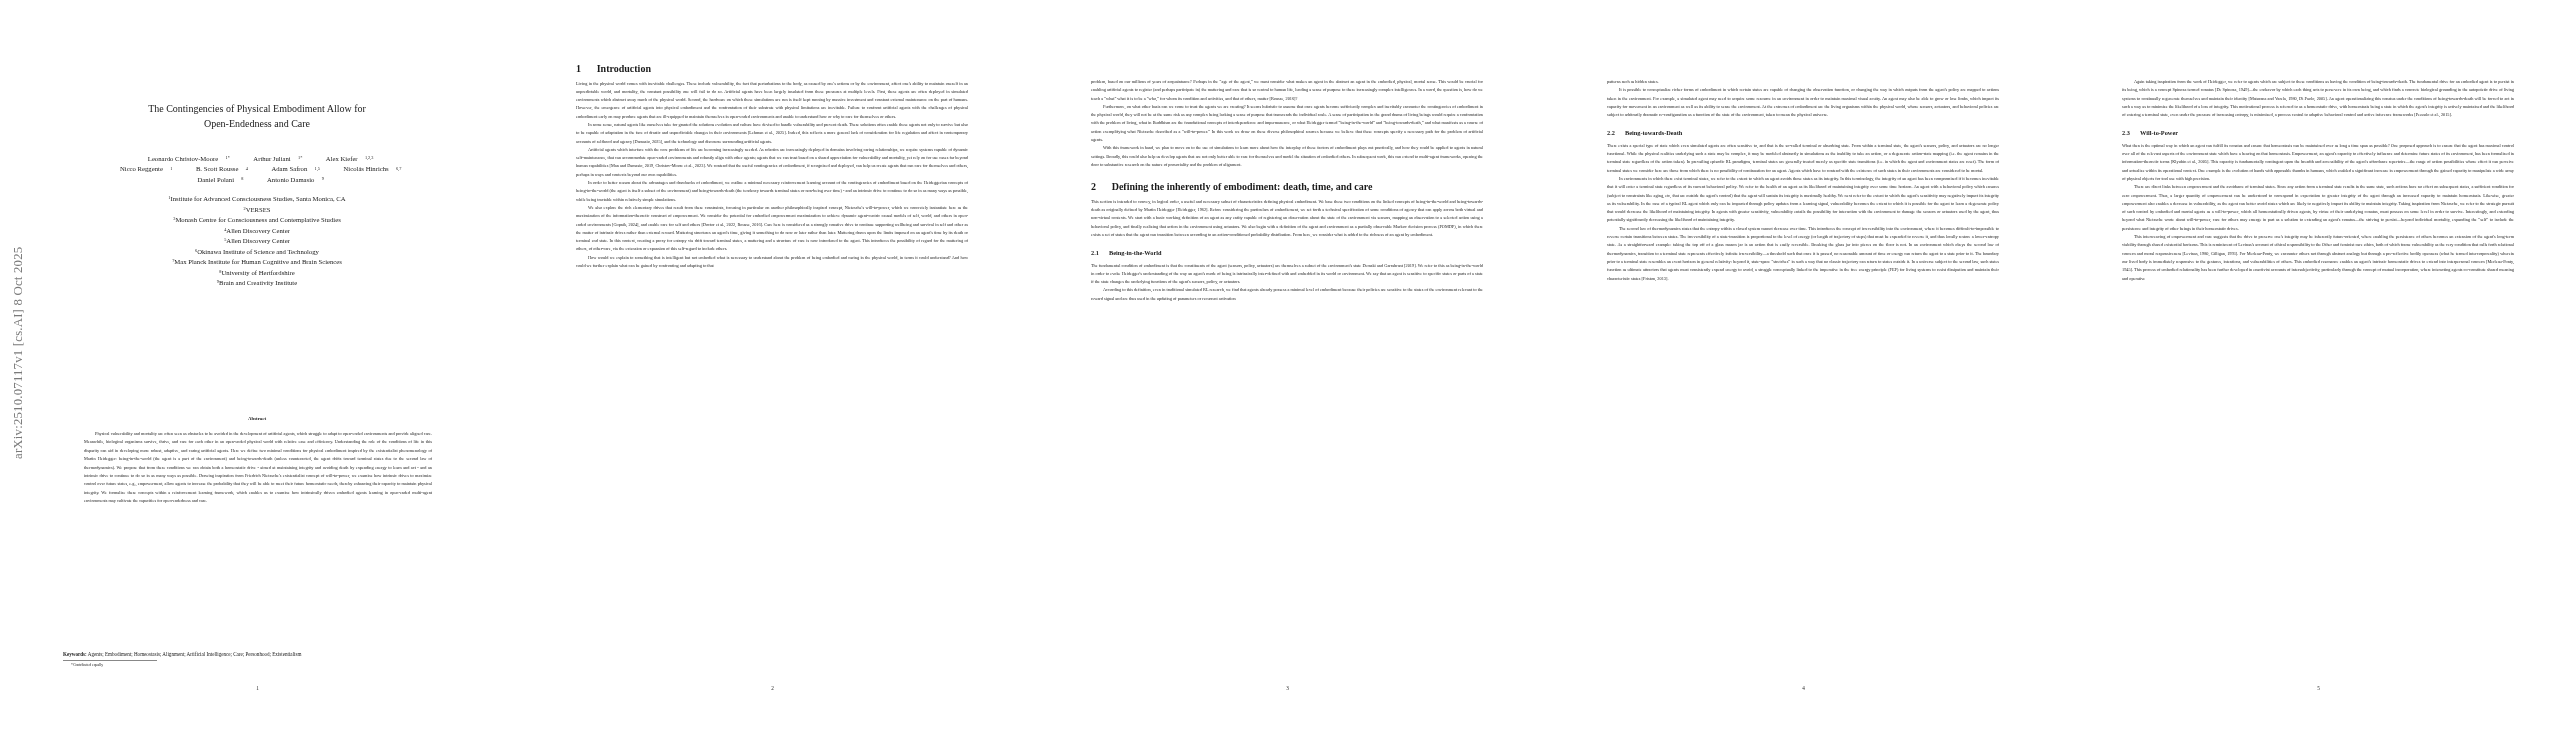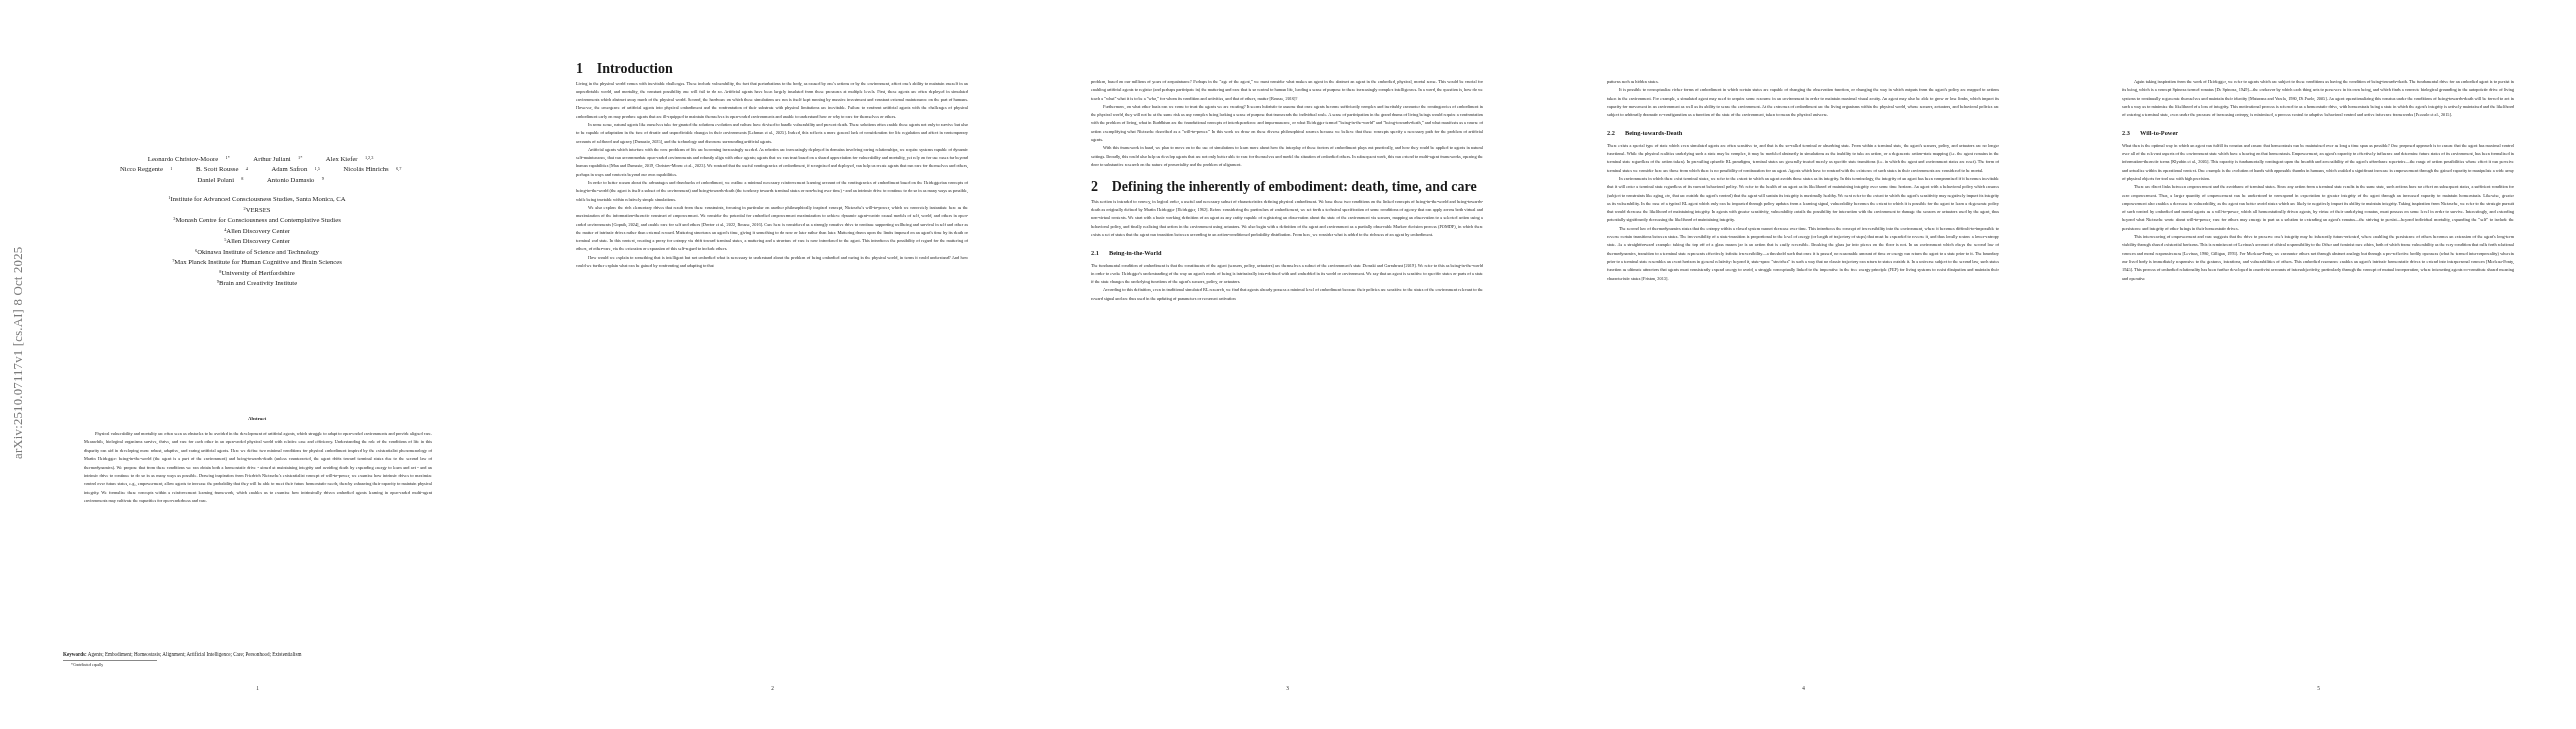--- a/index.html
+++ b/index.html
@@ -15,31 +15,35 @@
   .abs-h{position:absolute;left:36px;width:442px;top:416px;text-align:center;font-size:4.9px;font-weight:bold;}
   .abs{position:absolute;left:84px;width:348px;top:430px;font-size:4.3px;line-height:8.4px;text-align:justify;text-indent:11px;}
   .kw{position:absolute;left:63px;width:389px;top:650px;font-size:5.1px;line-height:9px;}
   .kw b{font-weight:bold;}
   .fn-rule{position:absolute;left:63px;top:660px;width:94px;border-top:0.6px solid #888;}
   .fn{position:absolute;left:71px;top:663px;font-size:3.8px;}
   .pnum{position:absolute;top:685px;width:515px;left:0;text-align:center;font-size:5.2px;}
   .body{position:absolute;left:61px;width:392px;font-size:4.3px;line-height:8.3px;text-align:justify;}
   .body p{margin:0;text-indent:12px;}
   .body p.noind{text-indent:0;}
-  .h1{font-size:14px;font-weight:bold;margin:0 0 5.5px 0;line-height:11px;}
+  .h1{font-size:10px;font-weight:bold;margin:0 0 5.5px 0;line-height:11px;}
   .h1 .n{display:inline-block;width:20.7px;}
   .h2{font-size:6.3px;font-weight:bold;margin:0 0 4.3px 0;line-height:9px;}
   .h2 .n{display:inline-block;width:18px;}
   .gap-l{height:12px}.gap-m{height:9px}
 </style>
 </head>
 <body>
 
 <div class="page p1">
   <div class="arxiv">arXiv:2510.07117v1 [cs.AI] 8 Oct 2025</div>
+  <div class="title">
+    <div>The Contingencies of Physical Embodiment Allow for</div>
+    <div>Open-Endedness and Care</div>
+  </div>
   <div class="authors">
     <div class="row">
       <span><span>Leonardo Christov-Moore</span><sup>1*</sup></span>
       <span><span>Arthur Juliani</span><sup>1*</sup></span>
       <span><span>Alex Kiefer</span><sup>1,2,3</sup></span>
     </div>
     <div class="row">
       <span><span>Nicco Reggente</span><sup>1</sup></span>
       <span><span>B. Scott Rousse</span><sup>4</sup></span>
       <span><span>Adam Safron</span><sup>1,5</sup></span>

